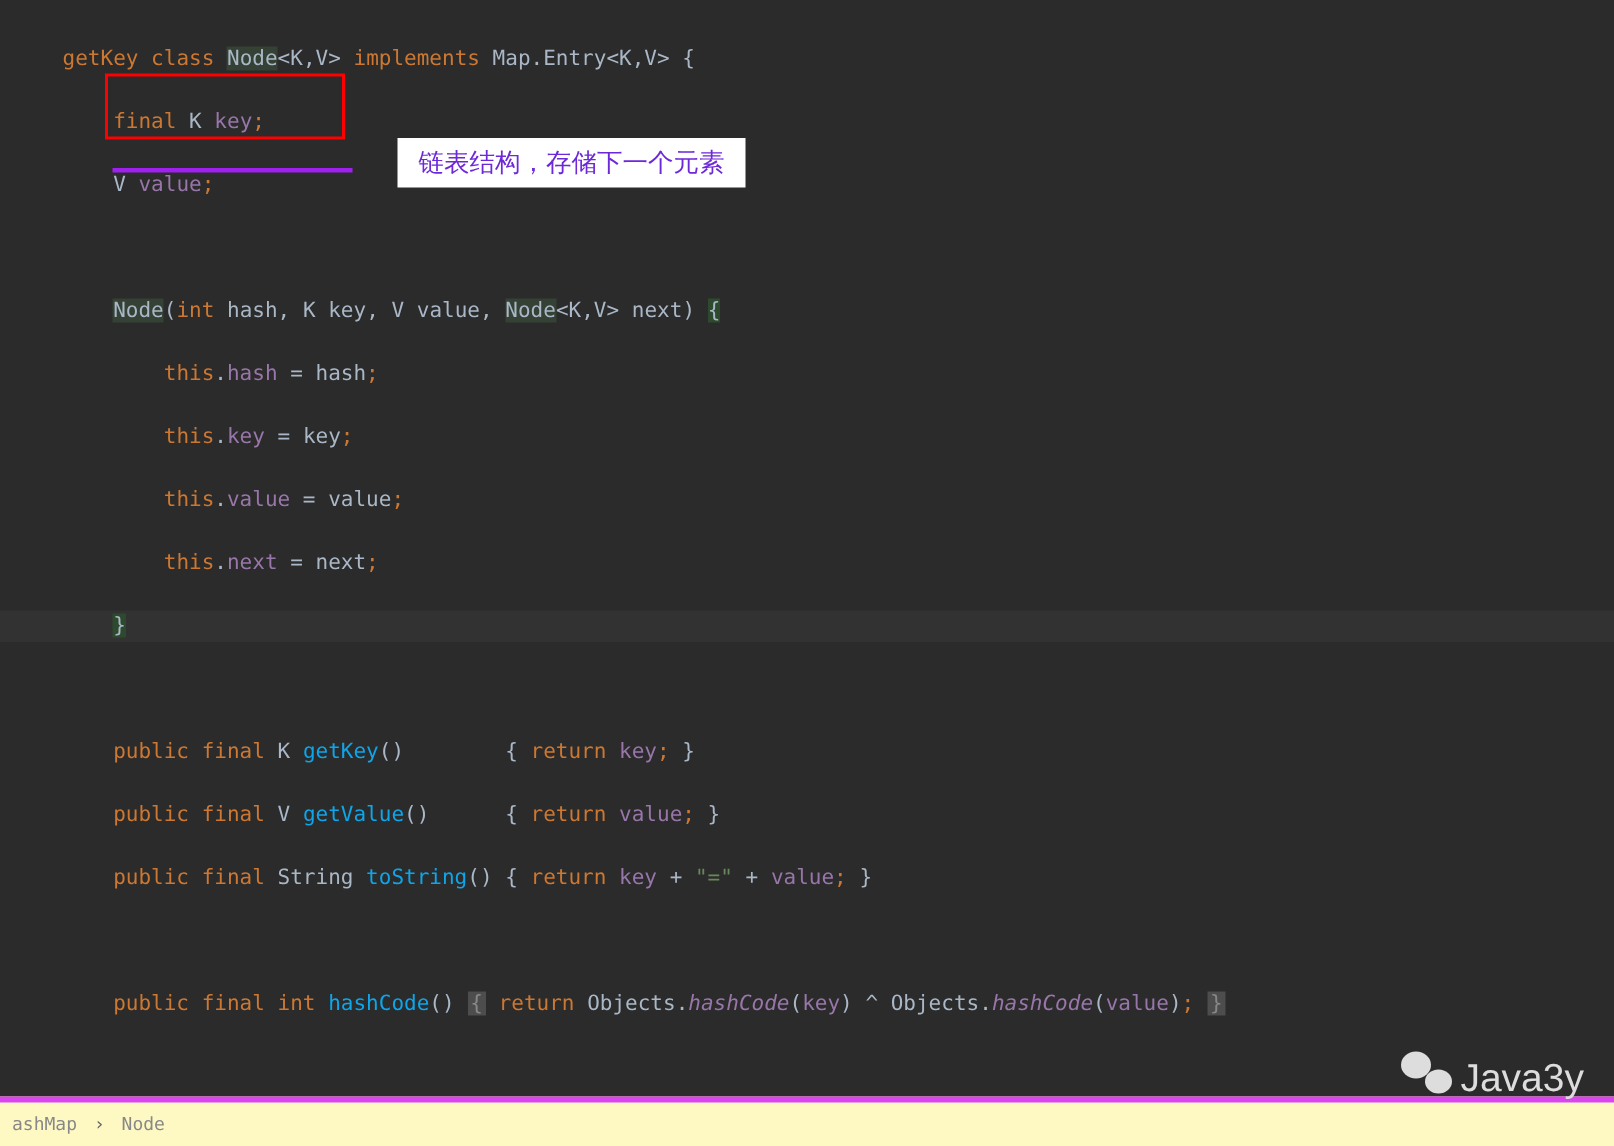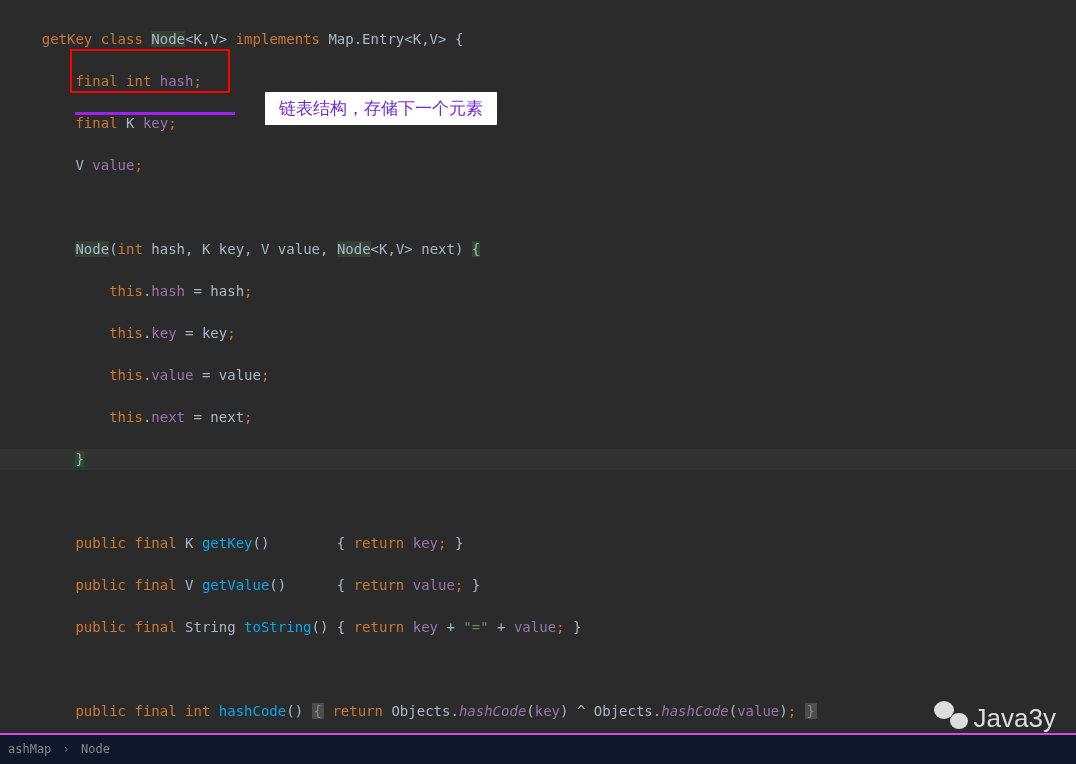--- a/index.html
+++ b/index.html
@@ -56,25 +56,25 @@
       padding: 6px 14px;
       font-family: 'Microsoft YaHei', sans-serif;
       font-size: 17px;
       font-weight: 400;
     }
     .breadcrumb {
       position: absolute;
       bottom: 0;
       left: 0;
       right: 0;
-      background: #0f172a;
+      background: #fef9c3;
       color: #888;
       padding: 4px 8px;
       font-size: 12px;
-      border-top: 2px solid #d946ef;
+      border-top: 4px solid #d946ef;
     }
     .crumb-sep { color: #666; margin: 0 4px; }
     .watermark {
       position: absolute;
       right: 20px;
       bottom: 35px;
       color: #ddd;
       font-size: 26px;
       font-family: sans-serif;
       display: flex;
@@ -94,21 +94,20 @@
     .wx-icon::before { width: 20px; height: 18px; left: 0; top: 0; }
     .wx-icon::after { width: 18px; height: 16px; right: 0; bottom: 0; }
     .line-hl { background: #323232; }
     .fold { background: #4d4d4d; color: #888; padding: 0 2px; }
   </style>
 </head>
 <body>
 
 <div class="editor">
 <div class="line">    <span class="kw">getKey</span> <span class="kw">class</span> <span class="hl-class">Node</span><span>&lt;</span><span>K</span><span>,</span><span>V</span><span>&gt;</span> <span class="kw">implements</span> <span>Map.Entry</span><span>&lt;</span><span class="type">K</span><span>,</span><span class="type">V</span><span>&gt;</span> <span>{</span></div>
-<div class="line">        <span class="kw">final</span> <span class="kw">int</span> <span class="field">hash</span><span class="kw">;</span></div>
 <div class="line">        <span class="kw">final</span> <span class="type">K</span> <span class="field">key</span><span class="kw">;</span></div>
 <div class="line">        <span class="type">V</span> <span class="field">value</span><span class="kw">;</span></div>
 <div class="line"> </div>
 <div class="line">        <span class="hl-class">Node</span><span>(</span><span class="kw">int</span> <span>hash</span><span>,</span> <span>K</span> <span>key</span><span>,</span> <span>V</span> <span>value</span><span>,</span> <span class="hl-class">Node</span><span>&lt;</span><span>K</span><span>,</span><span>V</span><span>&gt;</span> <span>next</span><span>)</span> <span class="hl-brace">{</span></div>
 <div class="line">            <span class="kw">this</span><span>.</span><span class="field">hash</span> <span>=</span> <span>hash</span><span class="kw">;</span></div>
 <div class="line">            <span class="kw">this</span><span>.</span><span class="field">key</span> <span>=</span> <span>key</span><span class="kw">;</span></div>
 <div class="line">            <span class="kw">this</span><span>.</span><span class="field">value</span> <span>=</span> <span>value</span><span class="kw">;</span></div>
 <div class="line">            <span class="kw">this</span><span>.</span><span class="field">next</span> <span>=</span> <span>next</span><span class="kw">;</span></div>
 <div class="line line-hl">        <span class="hl-brace">}</span></div>
 <div class="line"> </div>

